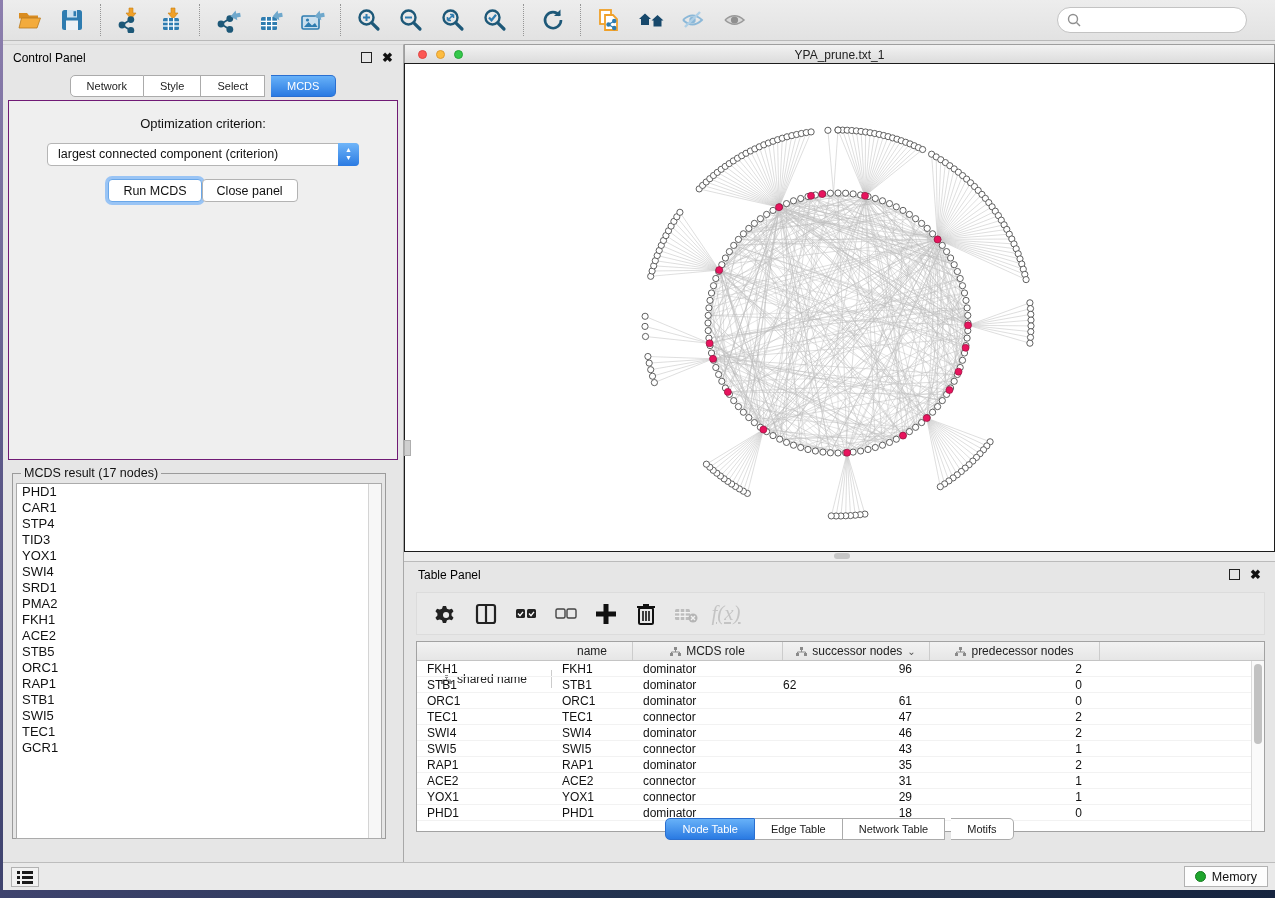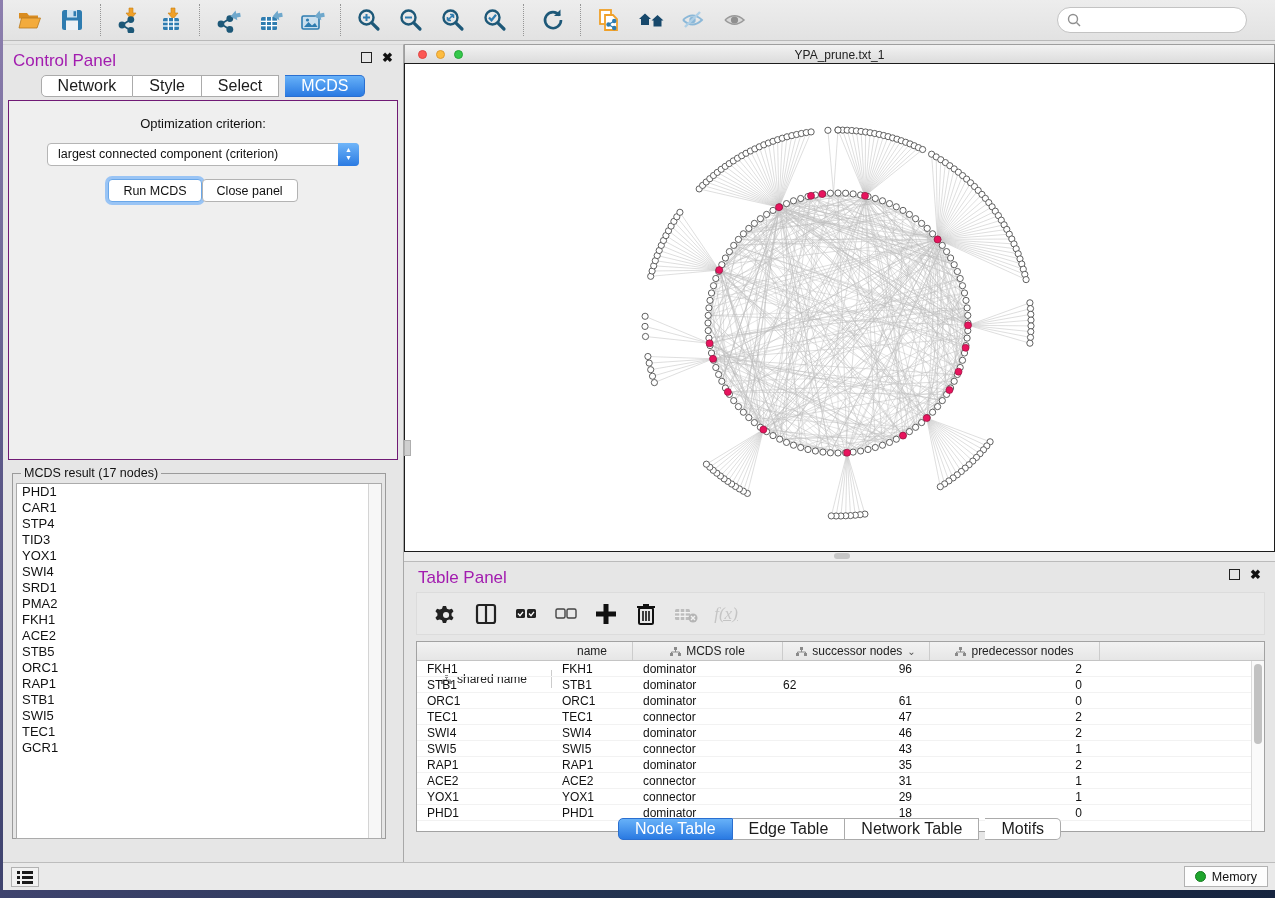--- a/index.html
+++ b/index.html
@@ -13,27 +13,27 @@
   .tb-btn { width:42px; height:34px; display:flex; align-items:center; justify-content:center; }
   .tb-sep { width:1px; height:32px; border-left:1px dotted #969696; margin:0 7px; }
   #search-wrap { position:absolute; right:28px; top:7px; width:190px; height:26px; background:#fff;
                  border:1px solid #c3c3c3; border-radius:13px; display:flex; align-items:center; padding-left:9px; }
   #search-input { border:none; outline:none; background:transparent; width:150px; font-size:12px; }
 
   
   #control-panel { position:absolute; left:0; top:44px; width:401px; height:818px; background:#e6e6e6;
                    border-right:1px solid #a8a8a8; border-top:1px solid #d6d6d6; }
   .panel-head { position:relative; height:26px; }
-  .panel-title { position:absolute; left:10px; top:6px; font-size:17px; color:#a21caf; }
+  .panel-title { position:absolute; left:10px; top:6px; font-size:12px; color:#000000; }
   .panel-icons { position:absolute; right:10px; top:5px; display:flex; gap:10px; }
   .float-glyph { width:11px; height:11px; border:1.5px solid #222; display:inline-block; margin-top:2px; }
   .close-glyph { font-size:13px; font-weight:bold; color:#111; line-height:15px; }
 
   .seg-tabs { display:flex; justify-content:center; }
-  .seg-tab { height:22px; line-height:20px; padding:0 16px; font-size:16px; background:#fff;
+  .seg-tab { height:22px; line-height:20px; padding:0 16px; font-size:11px; background:#fff;
              border:1px solid #ababab; border-left:none; color:#1c1c1c; }
   .seg-tab:first-child { border-left:1px solid #ababab; border-radius:5px 0 0 5px; }
   .seg-tab:last-child { border-radius:0 5px 5px 0;margin-left:6px; }
   .seg-tab.active { background:linear-gradient(#67b1f8,#2a7ae2); border-color:#2a6fd0; color:#fff; }
 
   #cp-tabs { position:absolute; left:0; top:30px; width:100%; }
   #cp-content { position:absolute; left:5px; top:55px; width:390px; height:360px; background:#efefef; border:1px solid #701a75; }
   #criterion-label { text-align:center; margin-top:15px; font-size:13px; color:#111; }
   #criterion-select { position:relative; margin:12px auto 0; width:312px; height:23px; background:#fff;
                       border:1px solid #b5b5b5; border-radius:4px; font-size:12.5px; line-height:21px;
@@ -63,21 +63,21 @@
   #net-vthumb { position:absolute; left:0px; top:396px; width:7px; height:16px; background:#cfcfcf; border:1px solid #aeaeae; }
   #net-hbar { position:absolute; left:0; top:508px; width:871px; height:9px; background:#ededed; }
   #net-hthumb { position:absolute; left:430px; top:1px; width:16px; height:6px; background:#c6c6c6; border-radius:3px; }
 
   
   #table-panel { position:absolute; left:401px; top:561px; width:871px; height:301px; background:#e6e6e6; border-top:1px solid #bbb; }
   #tp-toolbar { position:absolute; left:12px; top:30px; right:10px; height:43px; background:#e9e9e9; border:1px solid #dcdcdc;
                 display:flex; align-items:center; gap:14px; padding-left:16px; }
   .tp-icon { display:flex; align-items:center; justify-content:center; width:26px; height:26px; }
   .tp-icon.disabled { opacity:.45; }
-  #fx-label { font-family:"Liberation Serif",serif; font-style:italic; font-size:17px; color:#999;text-decoration:underline; }
+  #fx-label { font-family:"Liberation Serif",serif; font-style:italic; font-size:21px; color:#999;text-decoration:underline; }
 
   #tp-table { position:absolute; left:12px; top:79px; right:10px; height:191px; background:#fff; border:1px solid #a2a2a2; }
   #tp-header { display:flex; height:19px; background:linear-gradient(#f2f2f2,#e6e6e6); border-bottom:1px solid #c4c4c4; }
   .th { display:flex; align-items:center; justify-content:center; gap:5px; font-size:12px; color:#222;
         border-right:1px solid #cccccc; height:100%; }
   .sort-glyph { font-size:10px; color:#555; }
   #tp-body { position:absolute; left:0; top:19px; right:13px; bottom:0; overflow:hidden; }
   .trow { display:flex; height:16px; border-bottom:1px solid #f2f2f2; }
   .td { font-size:12px; color:#111; white-space:nowrap; overflow:hidden; }
   #tp-scroll { position:absolute; right:0; top:19px; width:13px; bottom:0; background:#fafafa; border-left:1px solid #dcdcdc; }

